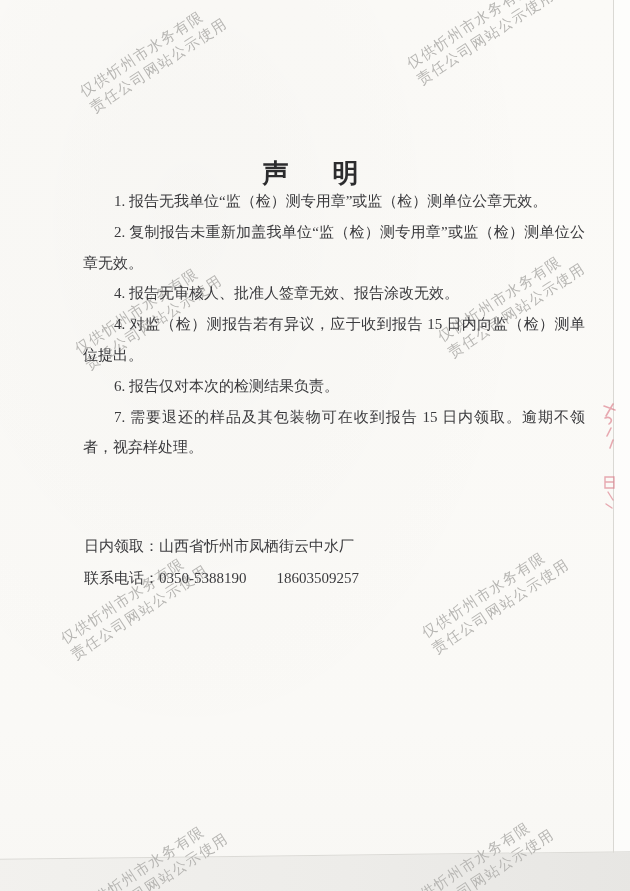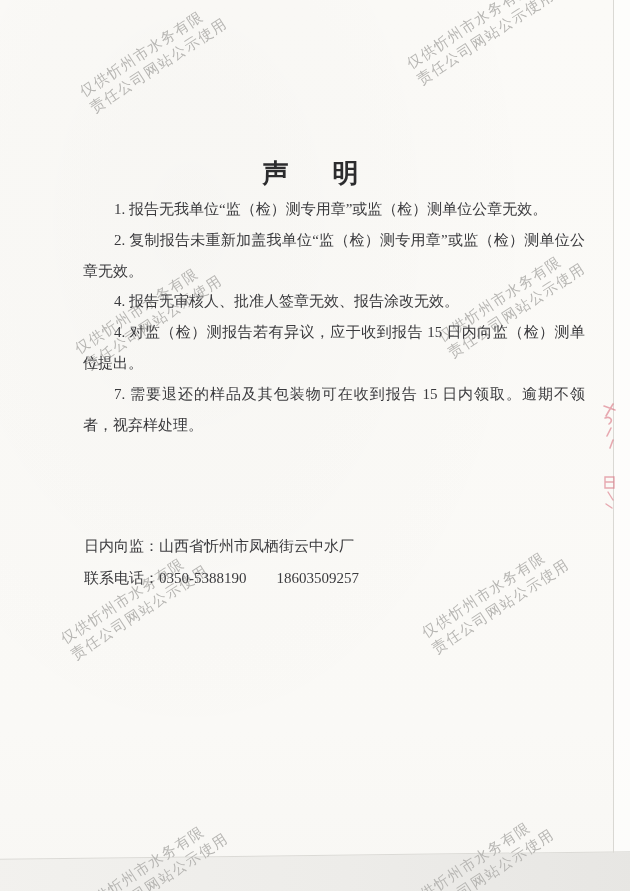--- a/index.html
+++ b/index.html
@@ -37,21 +37,21 @@
   
   .title{
     position:absolute;left:0;top:156px;width:100%;z-index:3;
     margin:0;text-align:center;
     font-size:26px;font-weight:bold;letter-spacing:9px;
     color:#2c2c2e;
   }
 
   
   .statement{
-    position:absolute;left:83px;top:194px;width:502px;z-index:3;
+    position:absolute;left:83px;top:186px;width:502px;z-index:3;
     font-size:15px;line-height:30.8px;color:#3a3a3d;
     text-align:justify;
   }
   .statement p{margin:0;text-indent:31px;}
 
   
   .contact{
     position:absolute;left:84px;top:530px;z-index:3;
     font-size:15px;line-height:32px;color:#3a3a3d;
   }
@@ -113,25 +113,26 @@
     <div>责任公司网站公示使用</div>
   </div>
 
   <h1 class="title">声　明</h1>
 
   <div class="statement">
     <p>1. 报告无我单位“监（检）测专用章”或监（检）测单位公章无效。</p>
     <p>2. 复制报告未重新加盖我单位“监（检）测专用章”或监（检）测单位公章无效。</p>
     <p>4. 报告无审核人、批准人签章无效、报告涂改无效。</p>
     <p>4. 对监（检）测报告若有异议，应于收到报告 15 日内向监（检）测单位提出。</p>
+    <p>6. 报告仅对本次的检测结果负责。</p>
     <p>7. 需要退还的样品及其包装物可在收到报告 15 日内领取。逾期不领者，视弃样处理。</p>
   </div>
 
   <div class="contact">
-    <div>日内向监：山西省忻州市凤栖街云中水厂</div>
+    <div>日内领取：山西省忻州市凤栖街云中水厂</div>
     <div>联系电话：0350-5388190　　18603509257</div>
   </div>
 
   <div class="fold-line"></div>
   <div class="edge-strip"></div>
 
   <div class="red-mark" style="left:601px;top:402px;">
     <svg width="18" height="48" viewBox="0 0 18 48">
       <path d="M3 4 L14 8 M12 2 L5 14 M4 16 C9 14 13 18 8 22 M10 26 L6 34 M12 38 L9 46" stroke="#d4596b" stroke-width="1.6" fill="none" stroke-linecap="round"></path>
     </svg>

